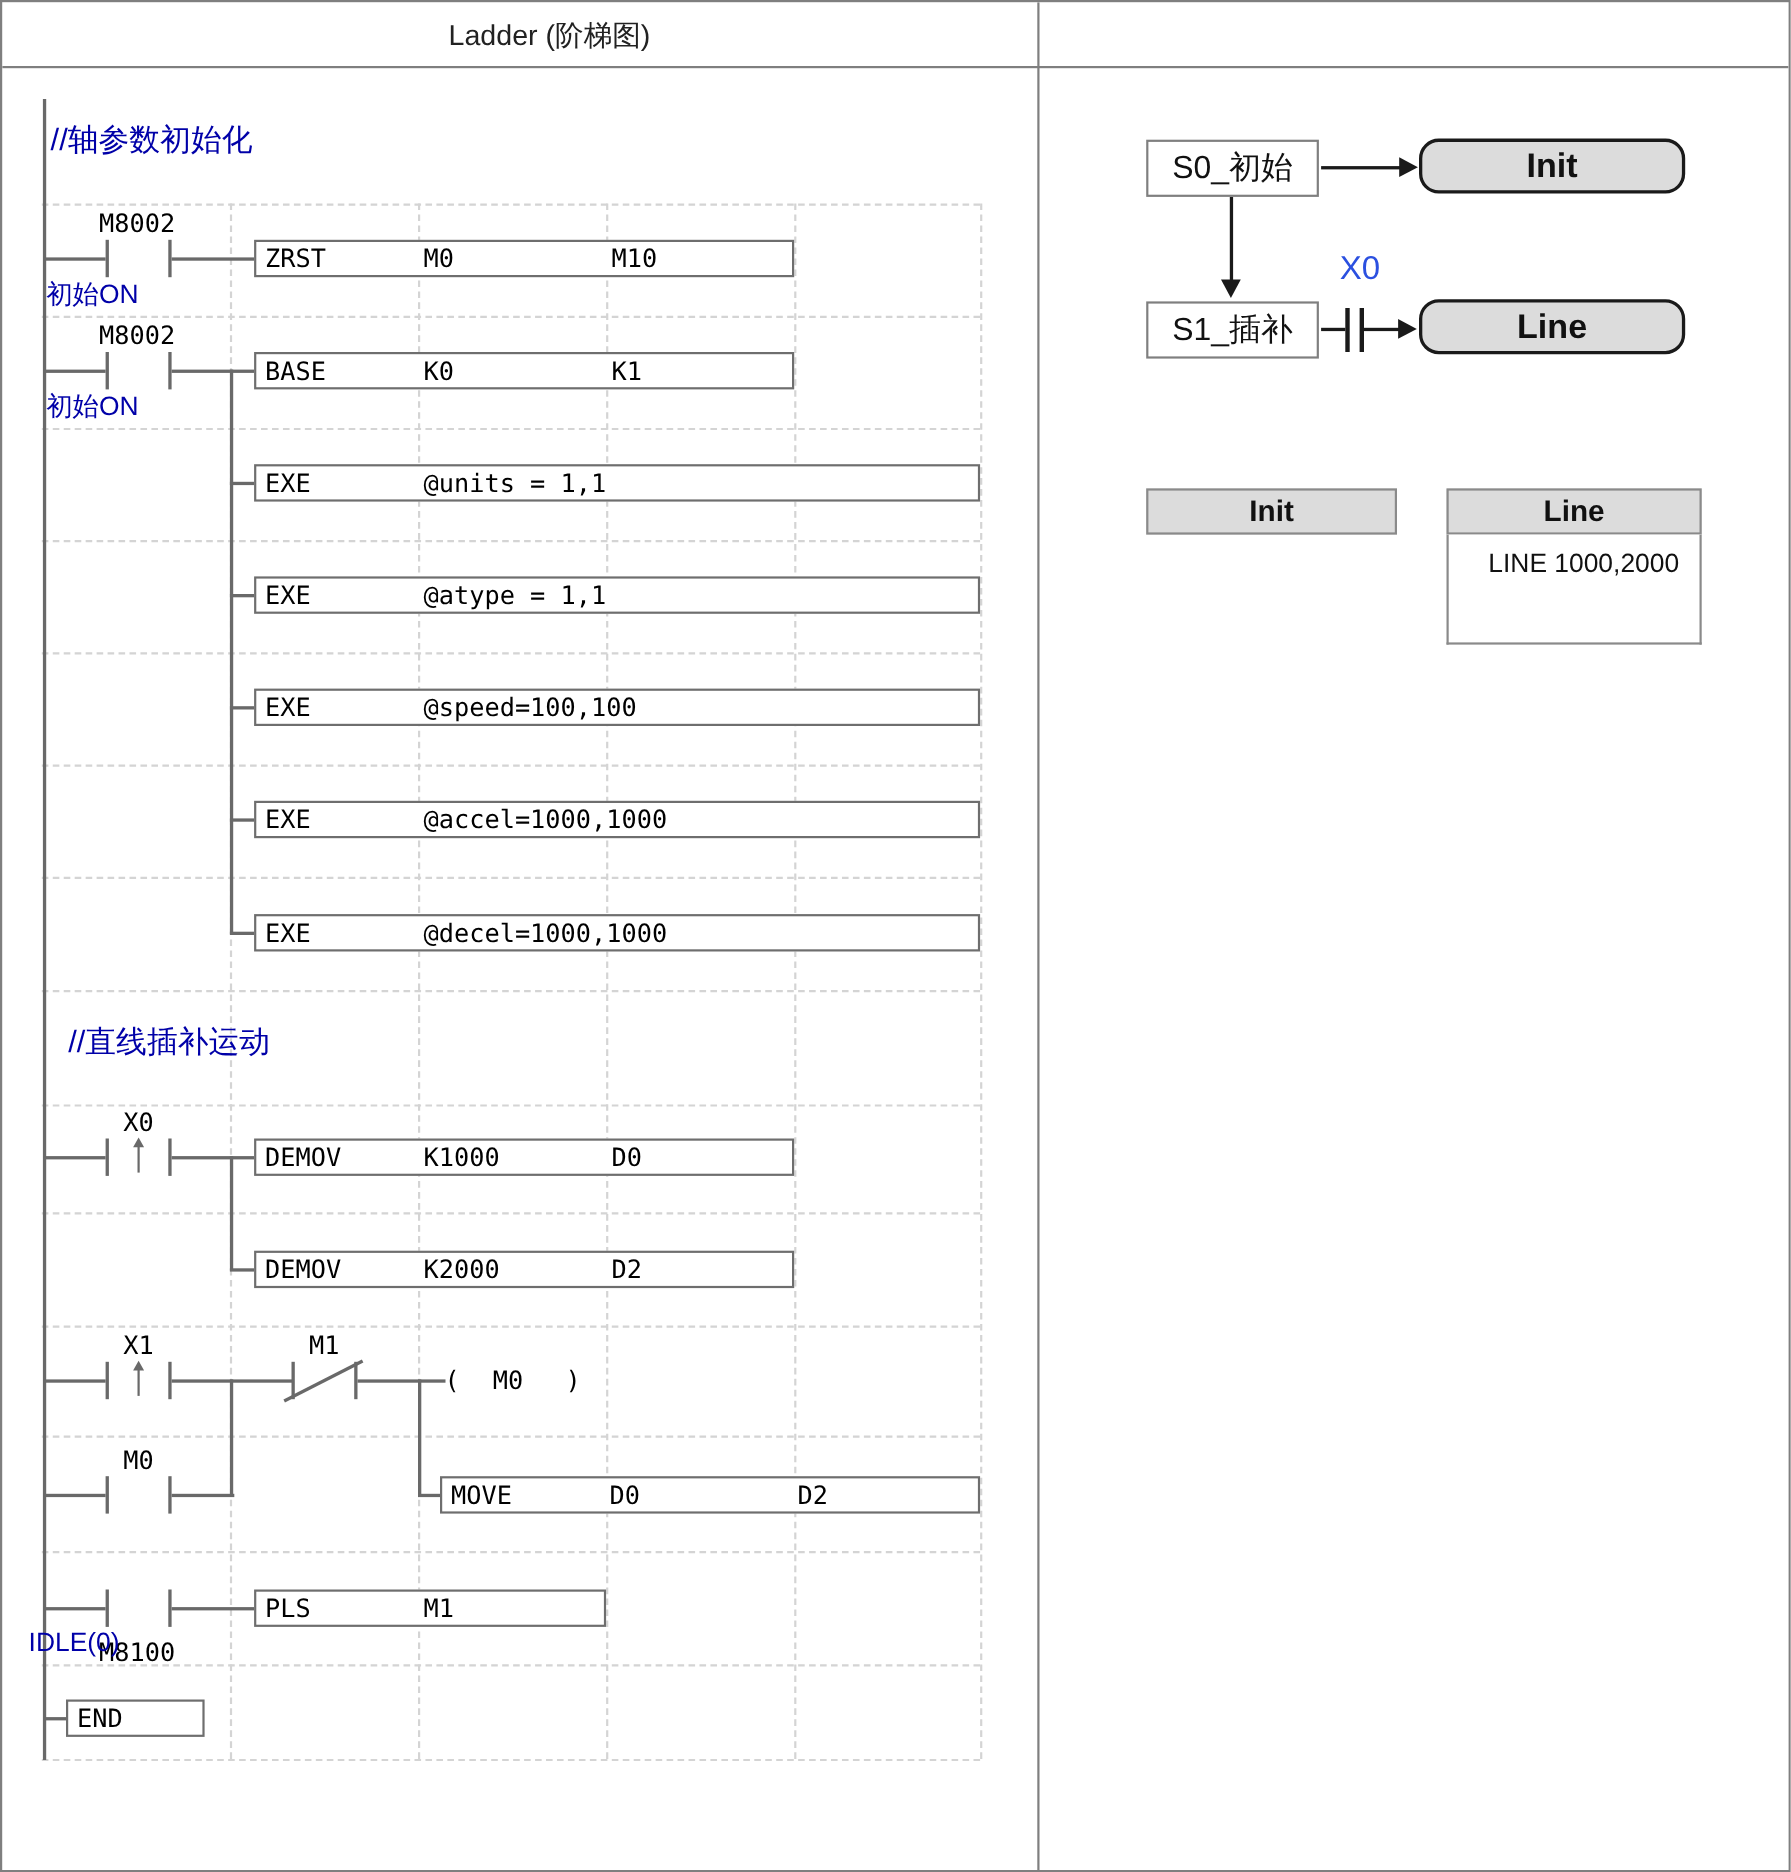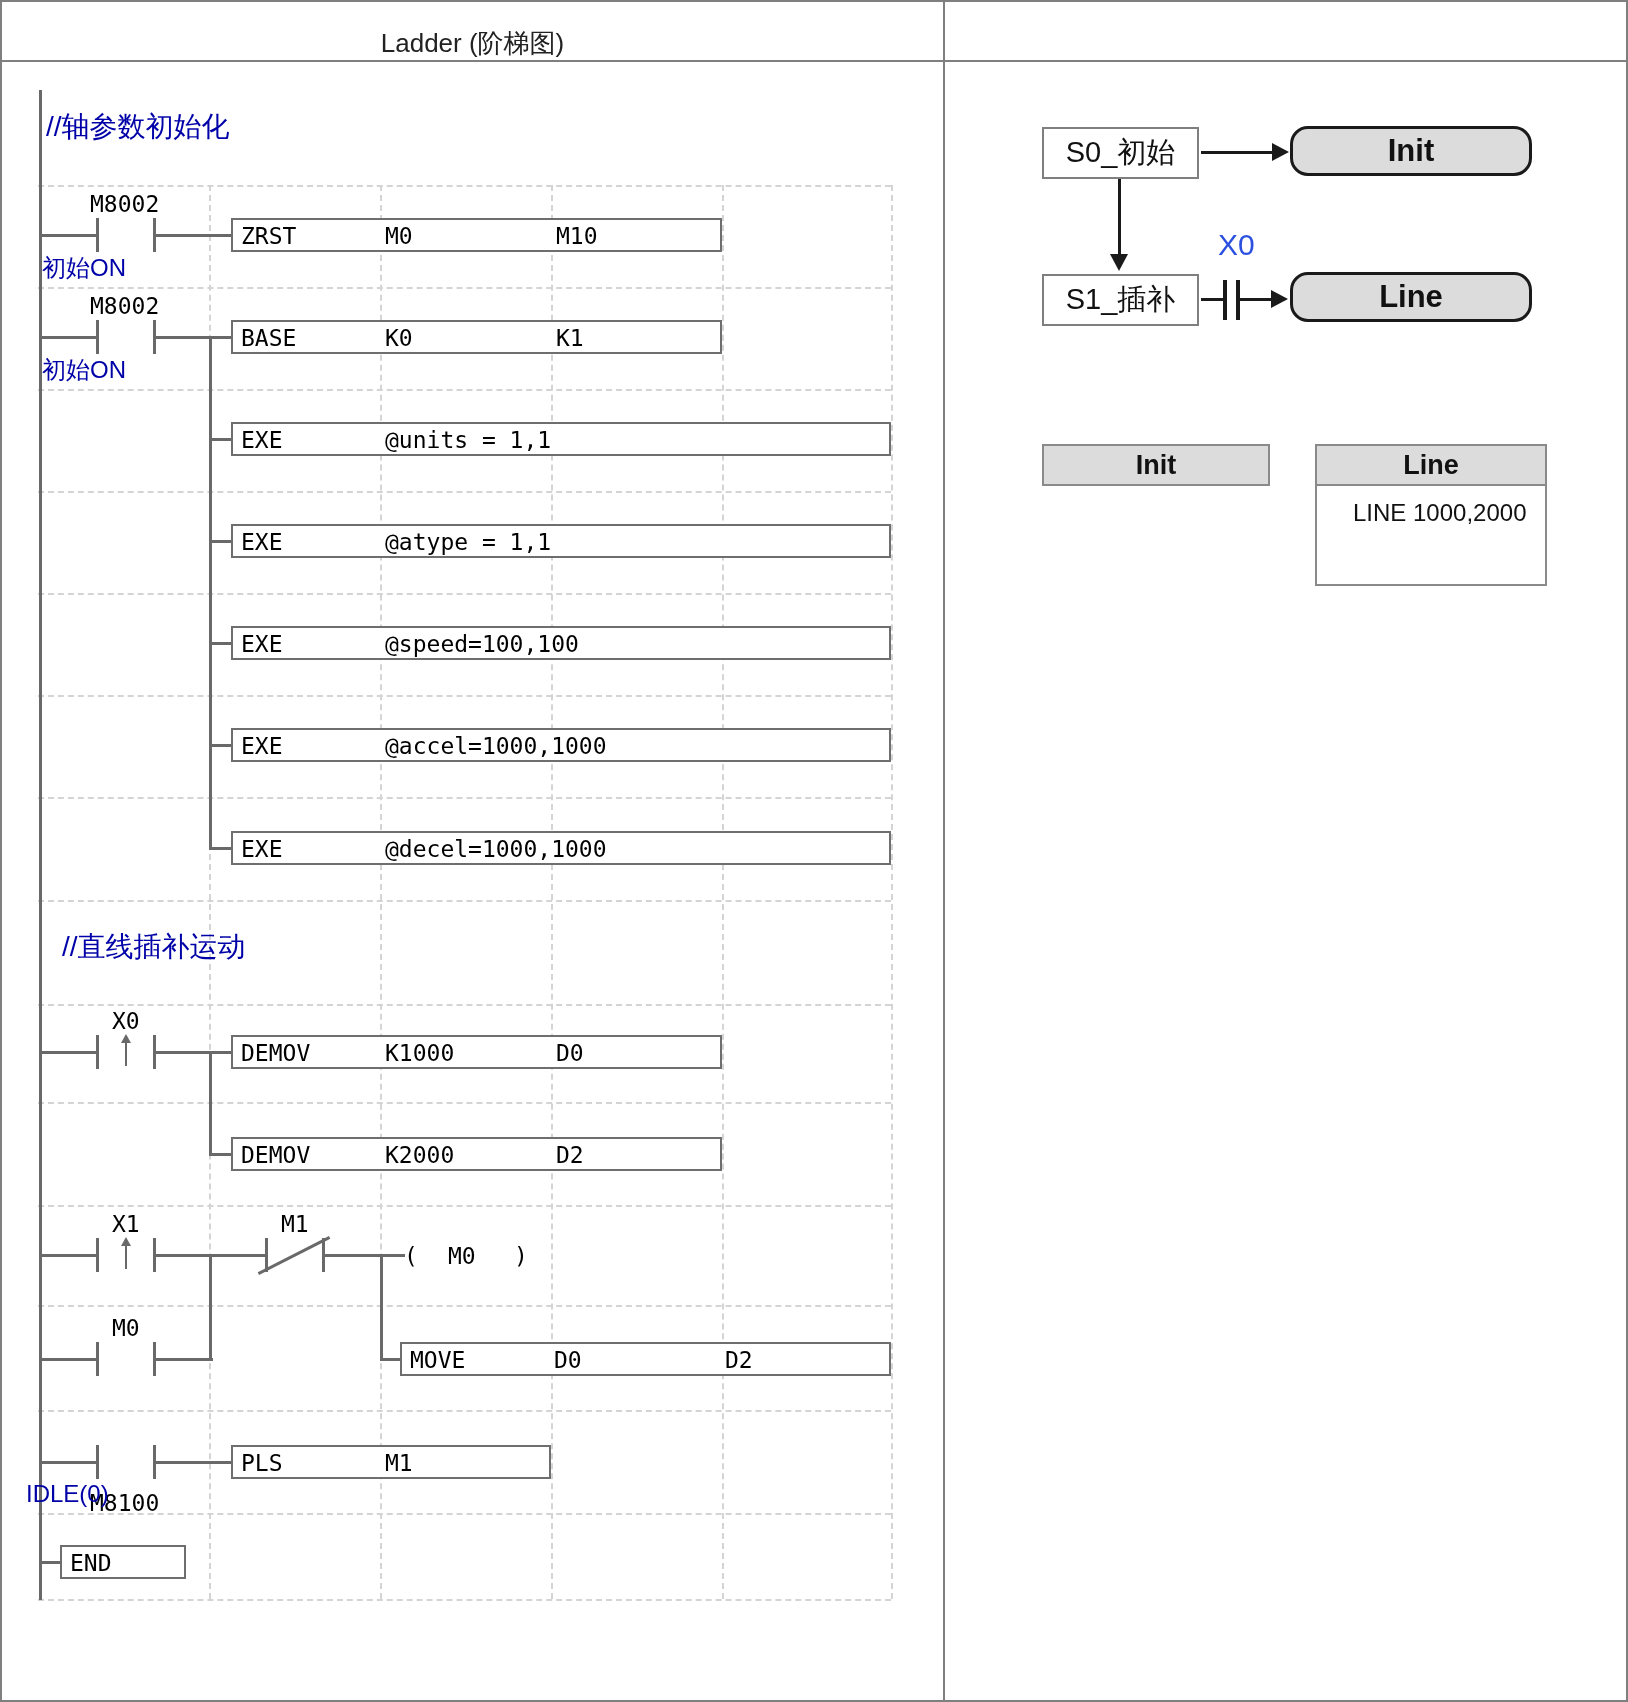--- a/index.html
+++ b/index.html
@@ -1,20 +1,20 @@
 <!DOCTYPE html>
 <html><head>
 <meta charset="utf-8">
 <style>
   html,body{margin:0;padding:0;background:#fff;}
   .page{position:relative;width:1628px;height:1702px;background:#fff;border:2px solid #7f7f7f;
         box-sizing:border-box;overflow:hidden;font-family:"Liberation Sans","DejaVu Sans",sans-serif;}
   
-  .hdrcell{position:absolute;top:12px;height:58px;display:flex;align-items:center;justify-content:center;
-           font:26px "Liberation Sans","DejaVu Sans",sans-serif;color:#222;}
+  .hdrcell{position:absolute;top:1px;height:58px;display:flex;align-items:center;justify-content:center;
+           font:26px "Liberation Sans","DejaVu Sans",sans-serif;color:#222;padding-left:27px;}
   .hdrline{position:absolute;top:58px;left:0;width:1624px;height:2px;background:#7f7f7f;}
   .divider{position:absolute;left:941px;top:0;width:2px;height:1702px;background:#7f7f7f;}
   .cjklink{border-bottom:3px solid #2b50e0;padding-bottom:1px;}
   
   .gh{position:absolute;left:36px;width:853px;height:0;border-top:2px dashed #d4d4d4;z-index:1;}
   .gv{position:absolute;top:183px;width:0;height:1414px;border-left:2px dashed #d4d4d4;z-index:1;}
   .hl{position:absolute;height:3px;background:#696969;z-index:2;}
   .vl{position:absolute;width:3px;background:#696969;z-index:2;}
   .bar{position:absolute;width:3px;height:34px;background:#696969;z-index:2;}
   .edge{position:absolute;width:2px;background:#696969;z-index:2;}

